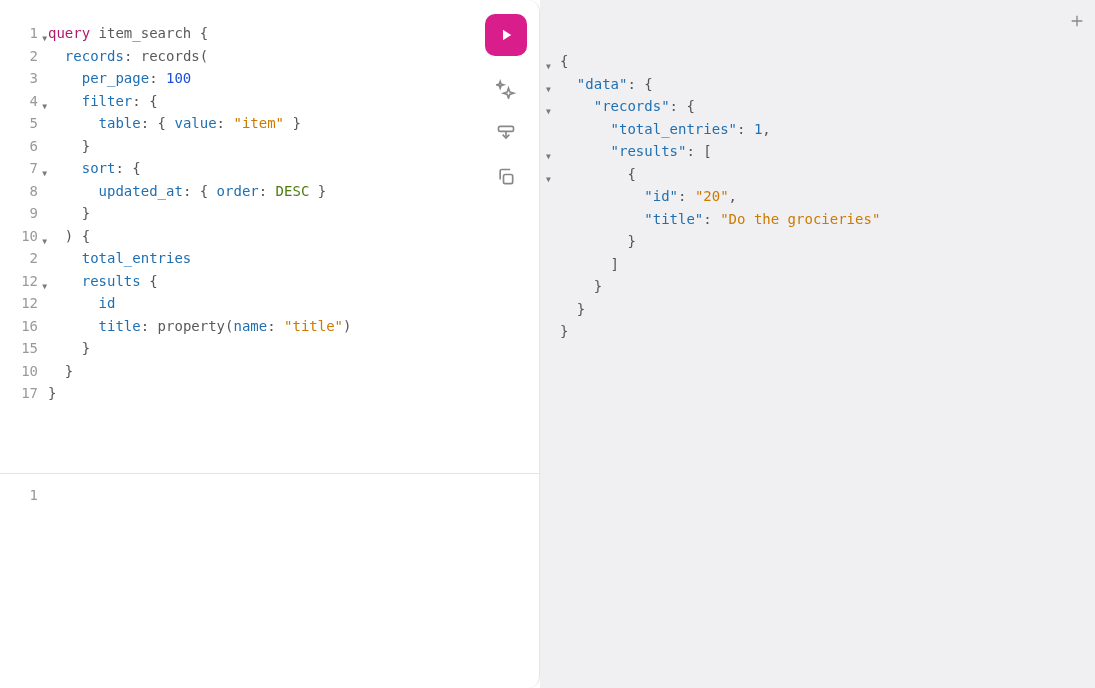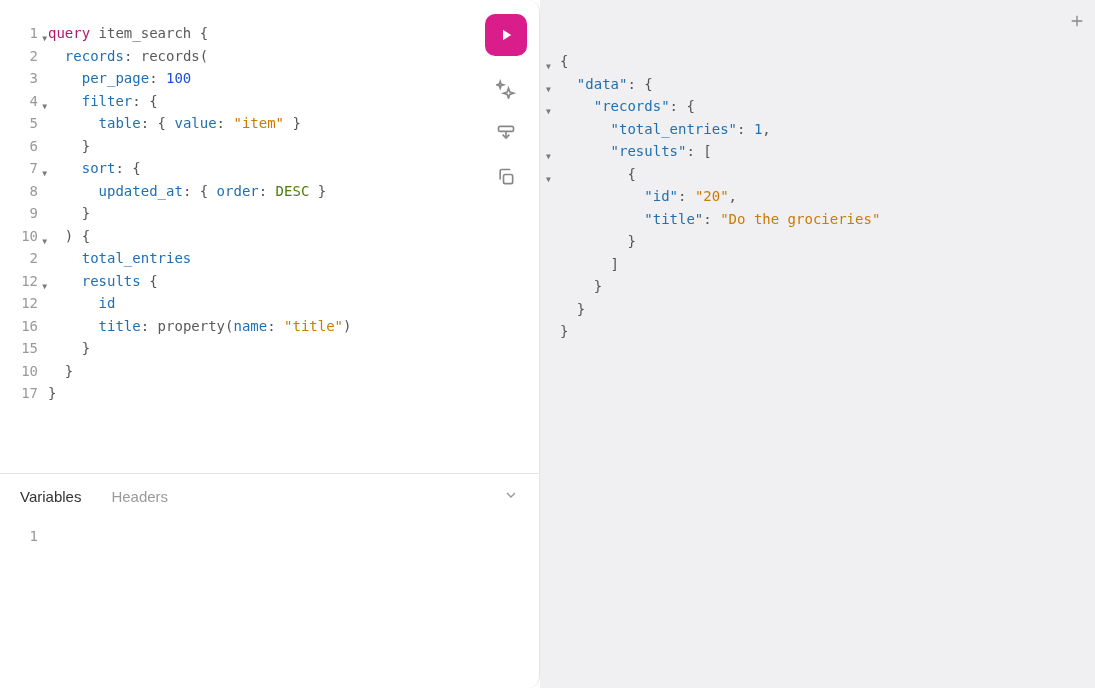--- a/index.html
+++ b/index.html
@@ -212,29 +212,20 @@
     </div>
     <div class="tool-icon">
       <svg width="20" height="20" viewBox="0 0 24 24" fill="none" stroke="currentColor" stroke-width="2">
           <rect x="9" y="9" width="11" height="11" rx="2"></rect>
           <path d="M5 15V5a2 2 0 0 1 2-2h10"></path>
         </svg>
     </div>
   </div>
 
   <div class="bottom-panel">
-    <div class="tabs">
-      <span class="tab active">Variables</span>
-      <span class="tab">Headers</span>
-      <span class="collapse-icon">
-        <svg width="16" height="16" viewBox="0 0 24 24" fill="none" stroke="currentColor" stroke-width="2">
-            <path d="M6 9l6 6 6-6"></path>
-          </svg>
-      </span>
-    </div>
     <div class="vars-area">
       <div class="vars-gutter">
         <div class="gutter-line">1</div>
       </div>
     </div>
   </div>
 </div>
 
 <div class="right-panel">
   <div class="plus-icon">

